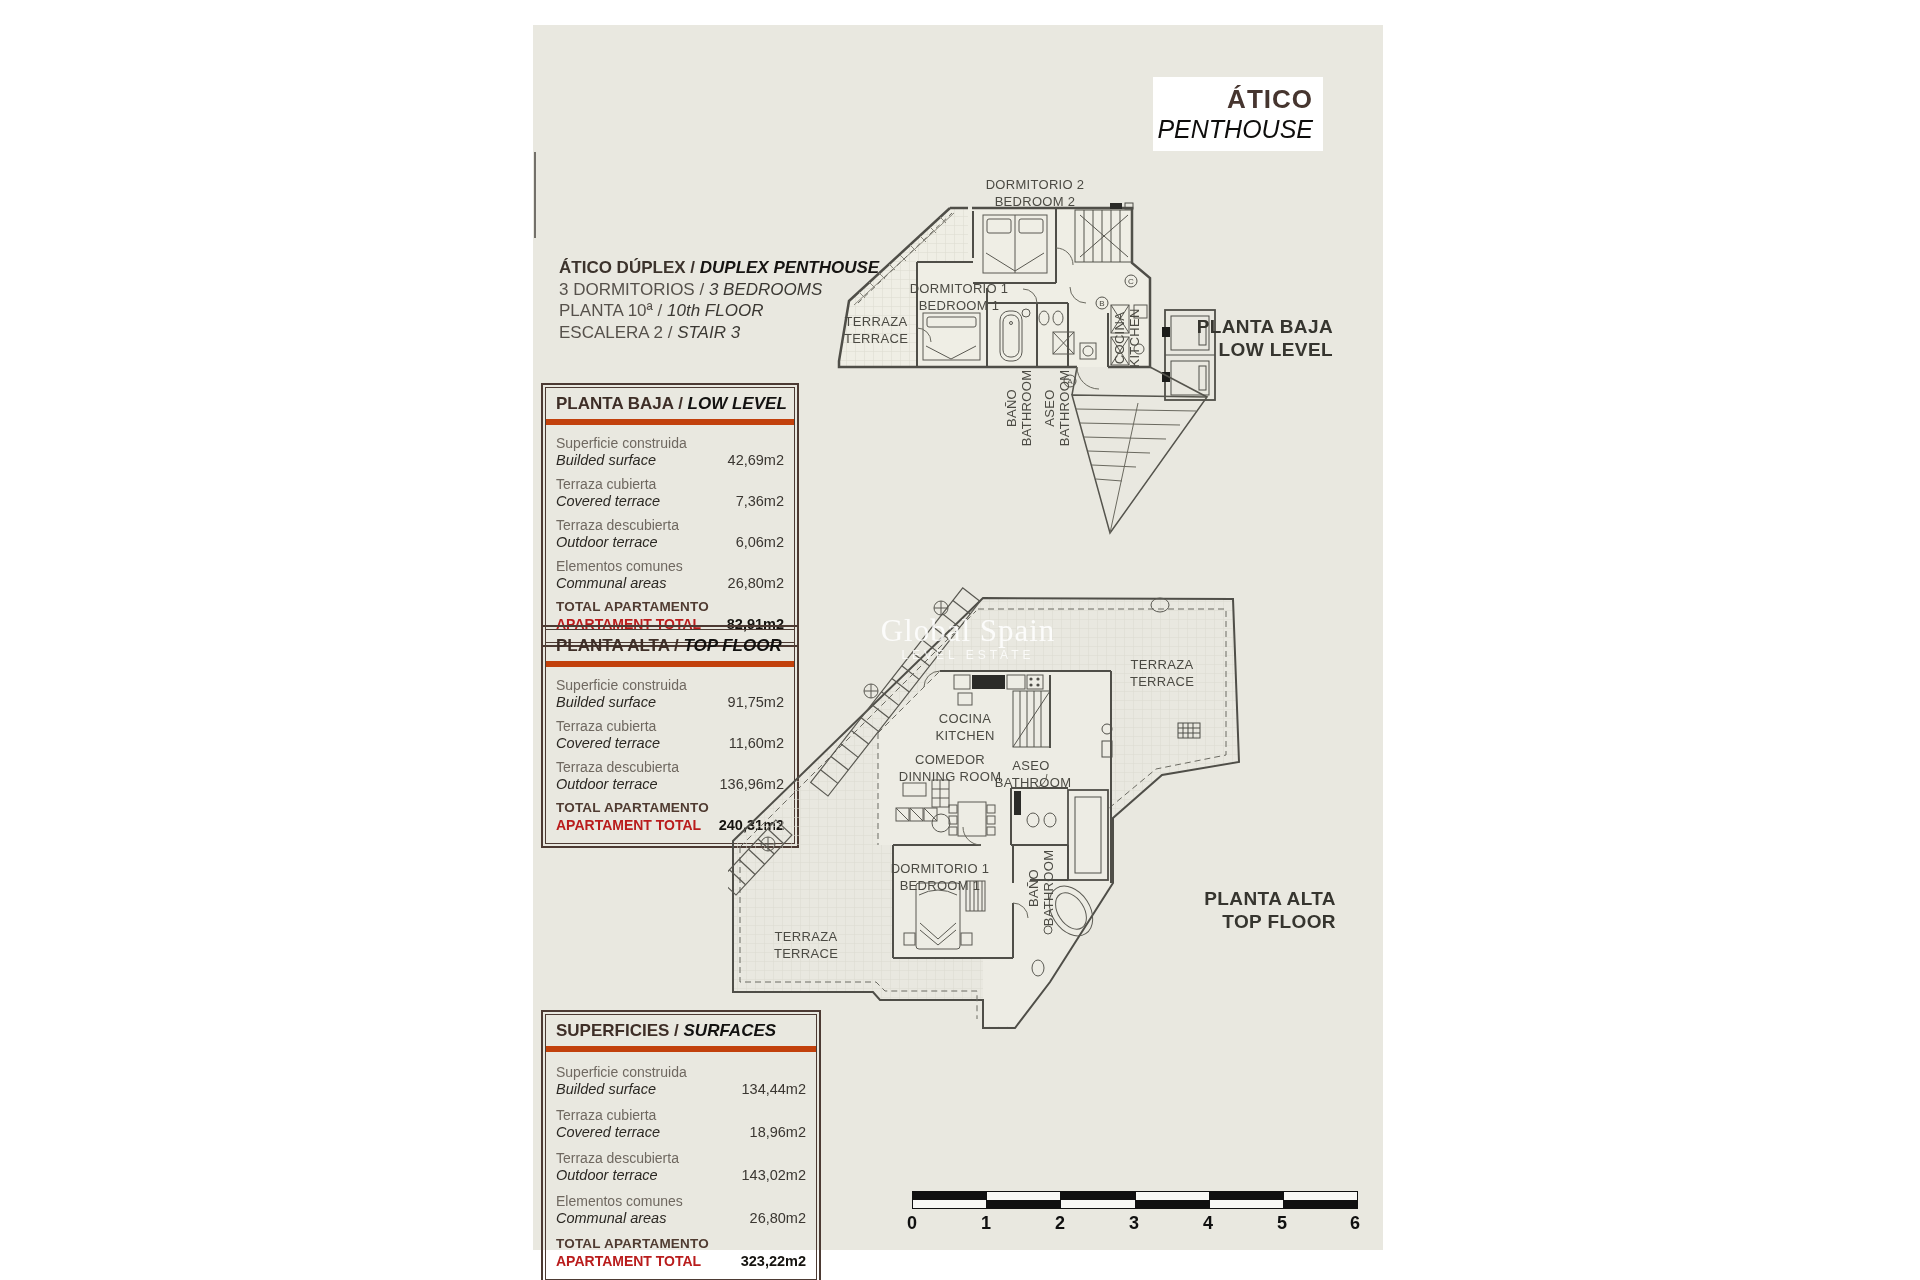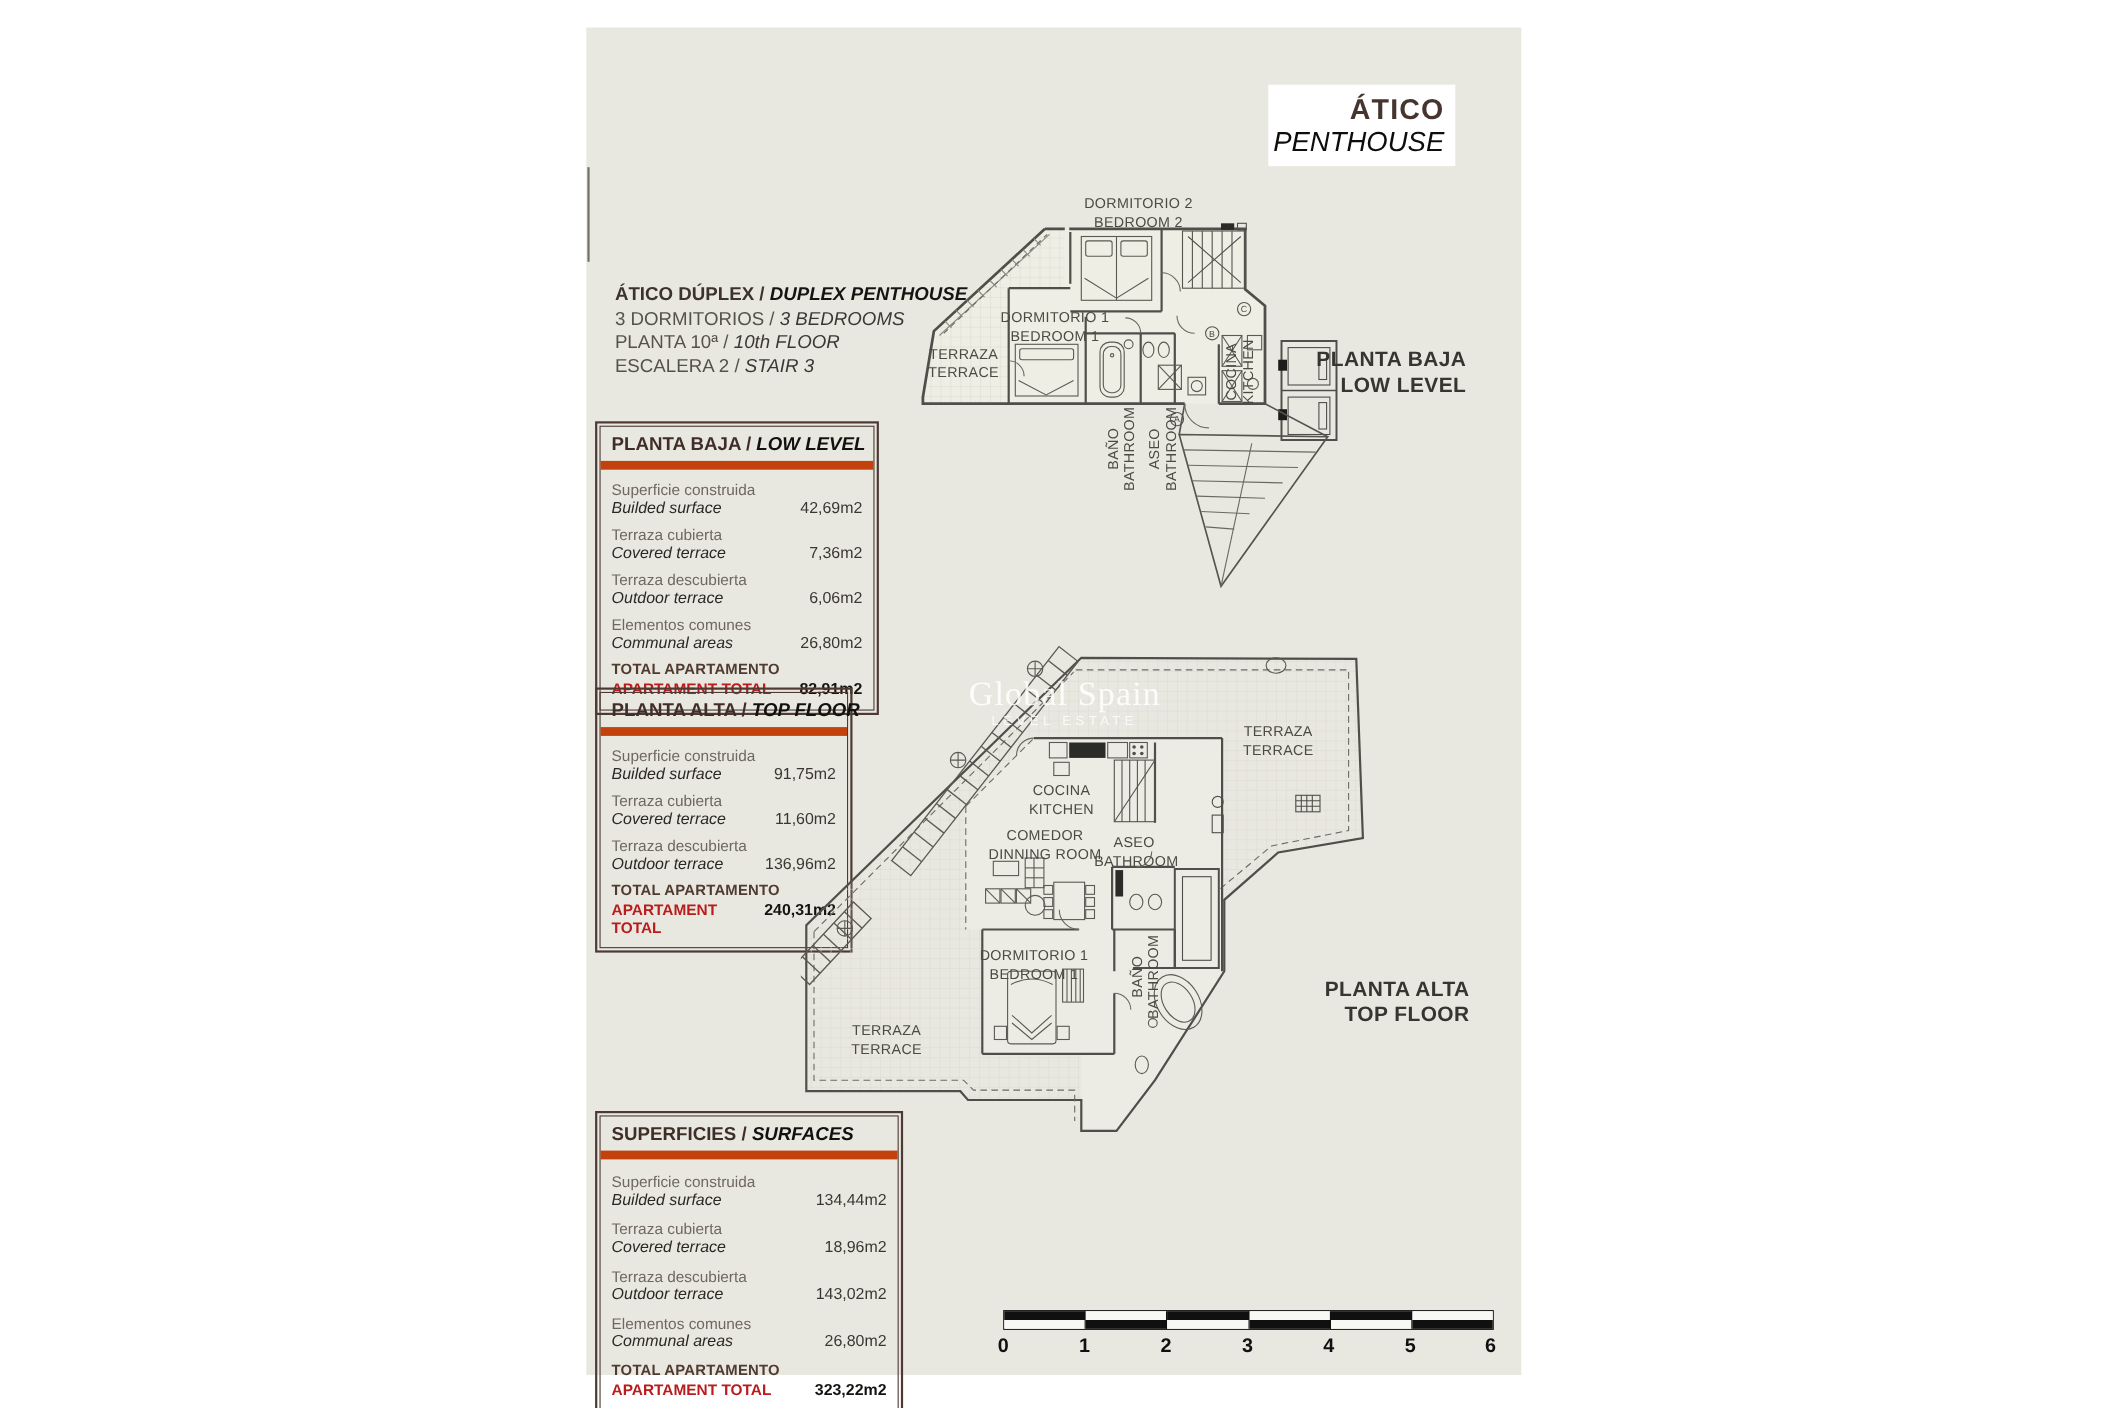--- a/index.html
+++ b/index.html
@@ -28,21 +28,21 @@
   .info-line{font-size:17px;line-height:21.5px;color:#56514b;white-space:nowrap;}
   .info-line .en{font-style:italic;color:#3b3833;}
   .info-line.first{font-weight:bold;color:#3c332c;}
   .info-line.first .en{color:#161412;}
   
   .surface-table{
     position:absolute;border:2px solid #4c3a33;box-sizing:border-box;
   }
   .st-inner{border:1px solid #4c3a33;margin:2px;}
   .st-header{
-    border-bottom:8px solid #c2410c;padding:6px 10px 5px;
+    border-bottom:6px solid #c2410c;padding:6px 10px 5px;
     font-size:17px;font-weight:bold;white-space:nowrap;
   }
   .st-header .h-es{color:#3e2e27;}
   .st-header .h-sep{color:#3e2e27;}
   .st-header .h-en{font-style:italic;color:#121110;}
   .st-body{padding:2px 10px 10px;}
   .st-row{margin-top:8px;}
   .wide .st-row{margin-top:10px;}
   .lbl-es{display:block;font-size:14px;line-height:16px;color:#6f6860;}
   .line2{display:flex;justify-content:space-between;align-items:baseline;margin-top:1px;}
@@ -129,21 +129,21 @@
             <span class="lbl-es">TOTAL APARTAMENTO</span>
             <span class="line2">
               <span class="lbl-en">APARTAMENT TOTAL</span>
               <span class="val">82,91m2</span>
             </span>
           </div>
       </div>
     </div>
   </div>
 
-  <div class="surface-table" style="left:8px;top:600px;width:234px;">
+  <div class="surface-table" style="left:8px;top:600px;width:258px;">
     <div class="st-inner">
       <div class="st-header"><span class="h-es">PLANTA ALTA</span><span class="h-sep"> / </span><span class="h-en">TOP FLOOR</span></div>
       <div class="st-body">
         <div class="st-row">
             <span class="lbl-es">Superficie construida</span>
             <span class="line2">
               <span class="lbl-en">Builded surface</span>
               <span class="val">91,75m2</span>
             </span>
           </div>

